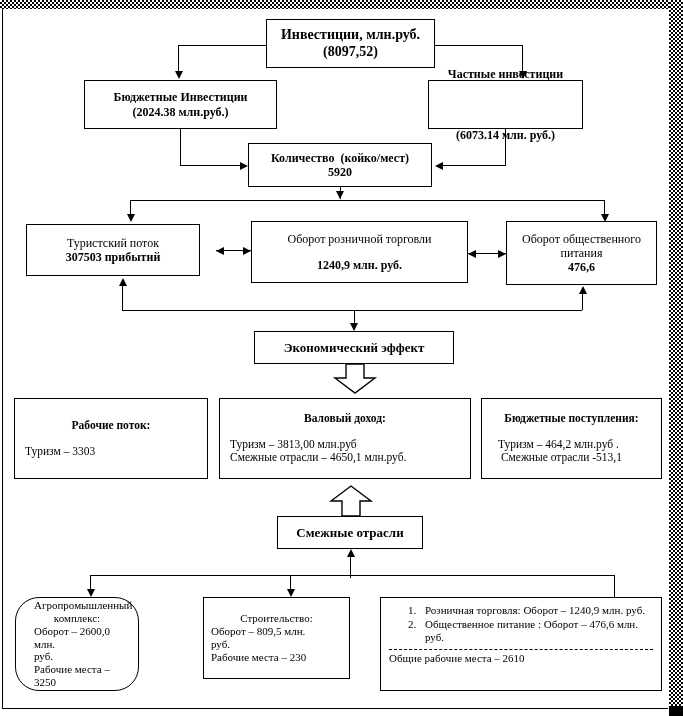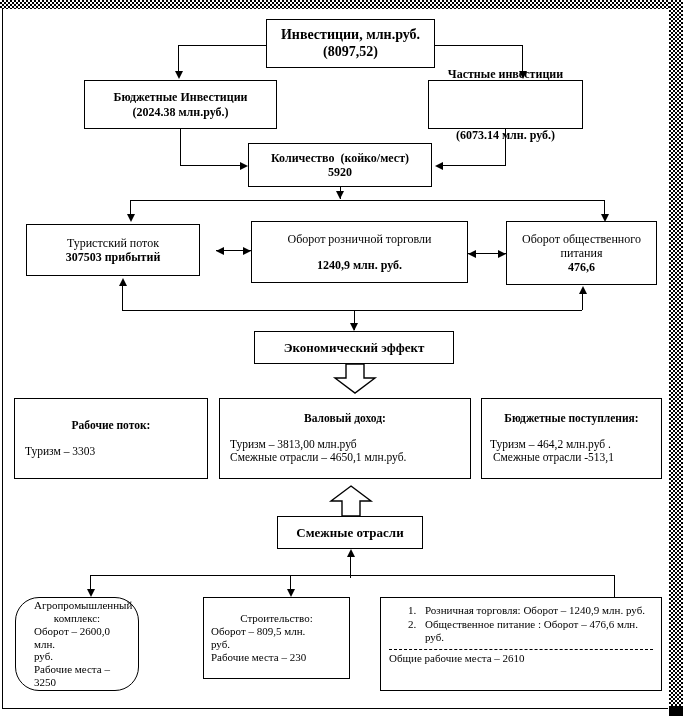--- a/index.html
+++ b/index.html
@@ -226,21 +226,21 @@
     <span class="ln b center" style="margin-bottom:12px;">Рабочие поток:</span>
     <span class="ln">Туризм – 3303</span>
   </div>
 
   <div class="node left" style="left:219px; top:398px; width:252px; height:81px; font-size:11.5px; padding:6px 10px;">
     <span class="ln b center" style="margin-bottom:12px;">Валовый доход:</span>
     <span class="ln">Туризм – 3813,00 млн.руб</span>
     <span class="ln">Смежные отрасли – 4650,1 млн.руб.</span>
   </div>
 
-  <div class="node left" style="left:481px; top:398px; width:181px; height:81px; font-size:11.5px; padding:6px 8px;">
+  <div class="node left" style="left:481px; top:398px; width:181px; height:81px; font-size:11.5px; padding:6px 16px;">
     <span class="ln b center" style="margin-bottom:12px;">Бюджетные поступления:</span>
     <span class="ln">Туризм – 464,2 млн.руб .</span>
     <span class="ln"> Смежные отрасли -513,1</span>
   </div>
 
   <svg class="block-arrow" style="left:326px; top:485px;" width="50" height="32" viewBox="0 0 50 32">
     <polygon points="25,1 45,16 34,16 34,31 16,31 16,16 5,16" fill="#ffffff" stroke="#000000" stroke-width="1.4"></polygon>
   </svg>
 
   <div class="node center" style="left:277px; top:516px; width:146px; height:33px; font-size:13px;">

